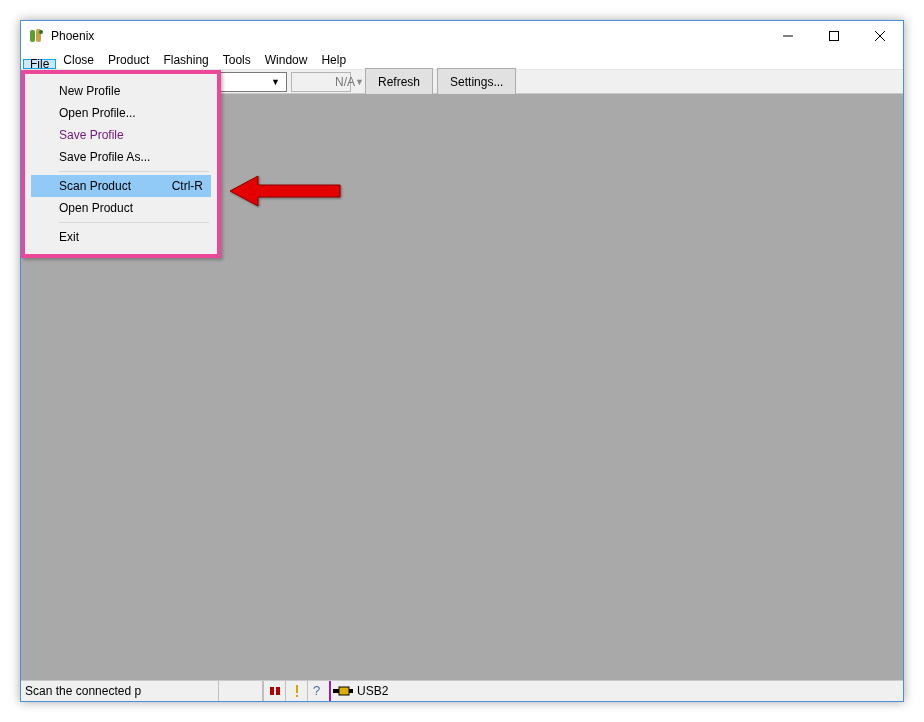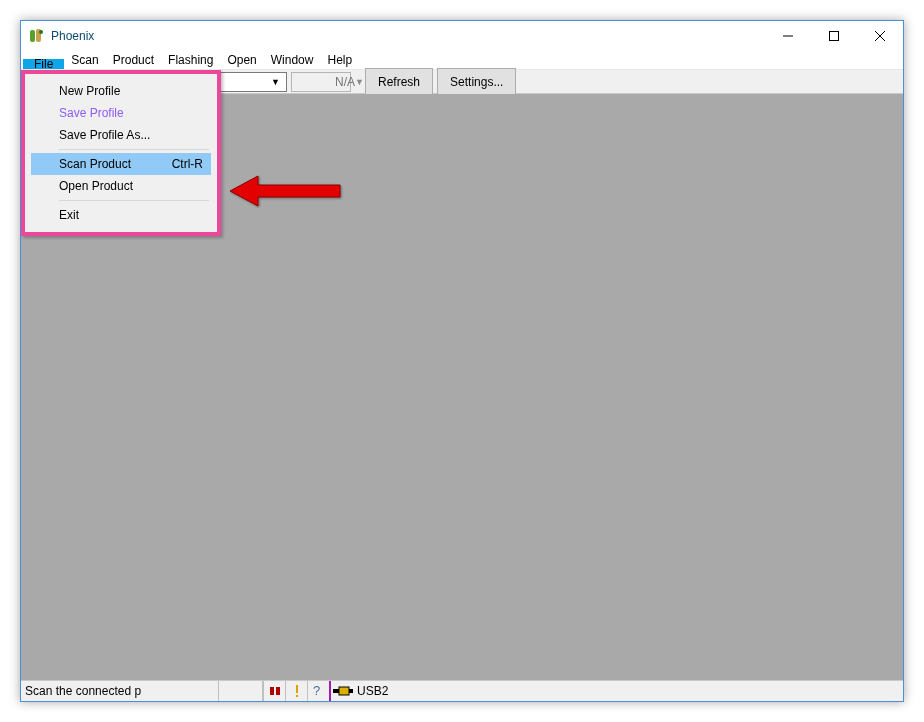--- a/index.html
+++ b/index.html
@@ -42,21 +42,21 @@
   }
   .app-icon {
     width: 16px;
     height: 16px;
     margin-right: 6px;
     position: relative;
   }
   .title-text {
     flex: 1;
     font-size: 12px;
-    color: #0c4a6e;
+    color: #000000;
   }
   .win-btn {
     width: 46px;
     height: 30px;
     display: flex;
     align-items: center;
     justify-content: center;
     color: #000;
   }
   
@@ -70,21 +70,21 @@
   }
   .menu-item {
     padding: 0 7px;
     display: flex;
     align-items: center;
     font-size: 12px;
     line-height: 19px;
   }
   .menu-item.open {
     background: #cce8ff;
-    border: 5px solid #0ea5e9;
+    border: 1px solid #0ea5e9;
     padding: 0 6px;
     margin-top: 8px;
   }
   
   .toolbar {
     height: 24px;
     background: #f0f0f0;
     border-bottom: 1px solid #c9c9c9;
     display: flex;
     align-items: center;
@@ -169,21 +169,21 @@
   }
   .dd-row {
     height: 22px;
     display: flex;
     align-items: center;
     padding: 0 8px 0 28px;
     font-size: 12px;
     position: relative;
   }
   .dd-row.highlight { background: #91c9f7; }
-  .dd-row.disabled { color: #8b5cf6; }
+  .dd-row.disabled { color: #701a75; }
   .dd-label { flex: 1; }
   .dd-shortcut { }
   .dd-sep {
     height: 1px;
     background: #d7d7d7;
     margin: 3px 2px 3px 28px;
   }
   
   .arrow-annot {
     position: absolute;
@@ -222,24 +222,24 @@
     <div class="win-btn close">
       <svg width="10" height="10">
           <line x1="0" y1="0" x2="10" y2="10" stroke="#000" stroke-width="1"></line>
           <line x1="10" y1="0" x2="0" y2="10" stroke="#000" stroke-width="1"></line>
         </svg>
     </div>
   </div>
 
   <div class="menubar" id="menubar">
       <div class="menu-item open">File</div>
-      <div class="menu-item">Scan</div>
+      <div class="menu-item">Close</div>
       <div class="menu-item">Product</div>
       <div class="menu-item">Flashing</div>
-      <div class="menu-item">Open</div>
+      <div class="menu-item">Tools</div>
       <div class="menu-item">Window</div>
       <div class="menu-item">Help</div>
     </div>
 
   <div class="toolbar">
     <div class="combo" style="width:180px; margin-left:82px;">
       <span style="flex:1"></span>
       <span class="arrow">▼</span>
     </div>
     <div class="combo disabled" style="width:60px;padding-left:43px;">
@@ -281,20 +281,23 @@
       </svg>
       <span>USB2</span>
     </div>
   </div>
 
 </div>
 
 <div class="dropdown" id="dropdown">
     <div class="dd-row">
       <span class="dd-label">New Profile</span>
+    </div>
+    <div class="dd-row">
+      <span class="dd-label">Open Profile...</span>
     </div>
     <div class="dd-row disabled">
       <span class="dd-label">Save Profile</span>
     </div>
     <div class="dd-row">
       <span class="dd-label">Save Profile As...</span>
     </div>
     <div class="dd-sep"></div>
     <div class="dd-row highlight">
       <span class="dd-label">Scan Product</span>

